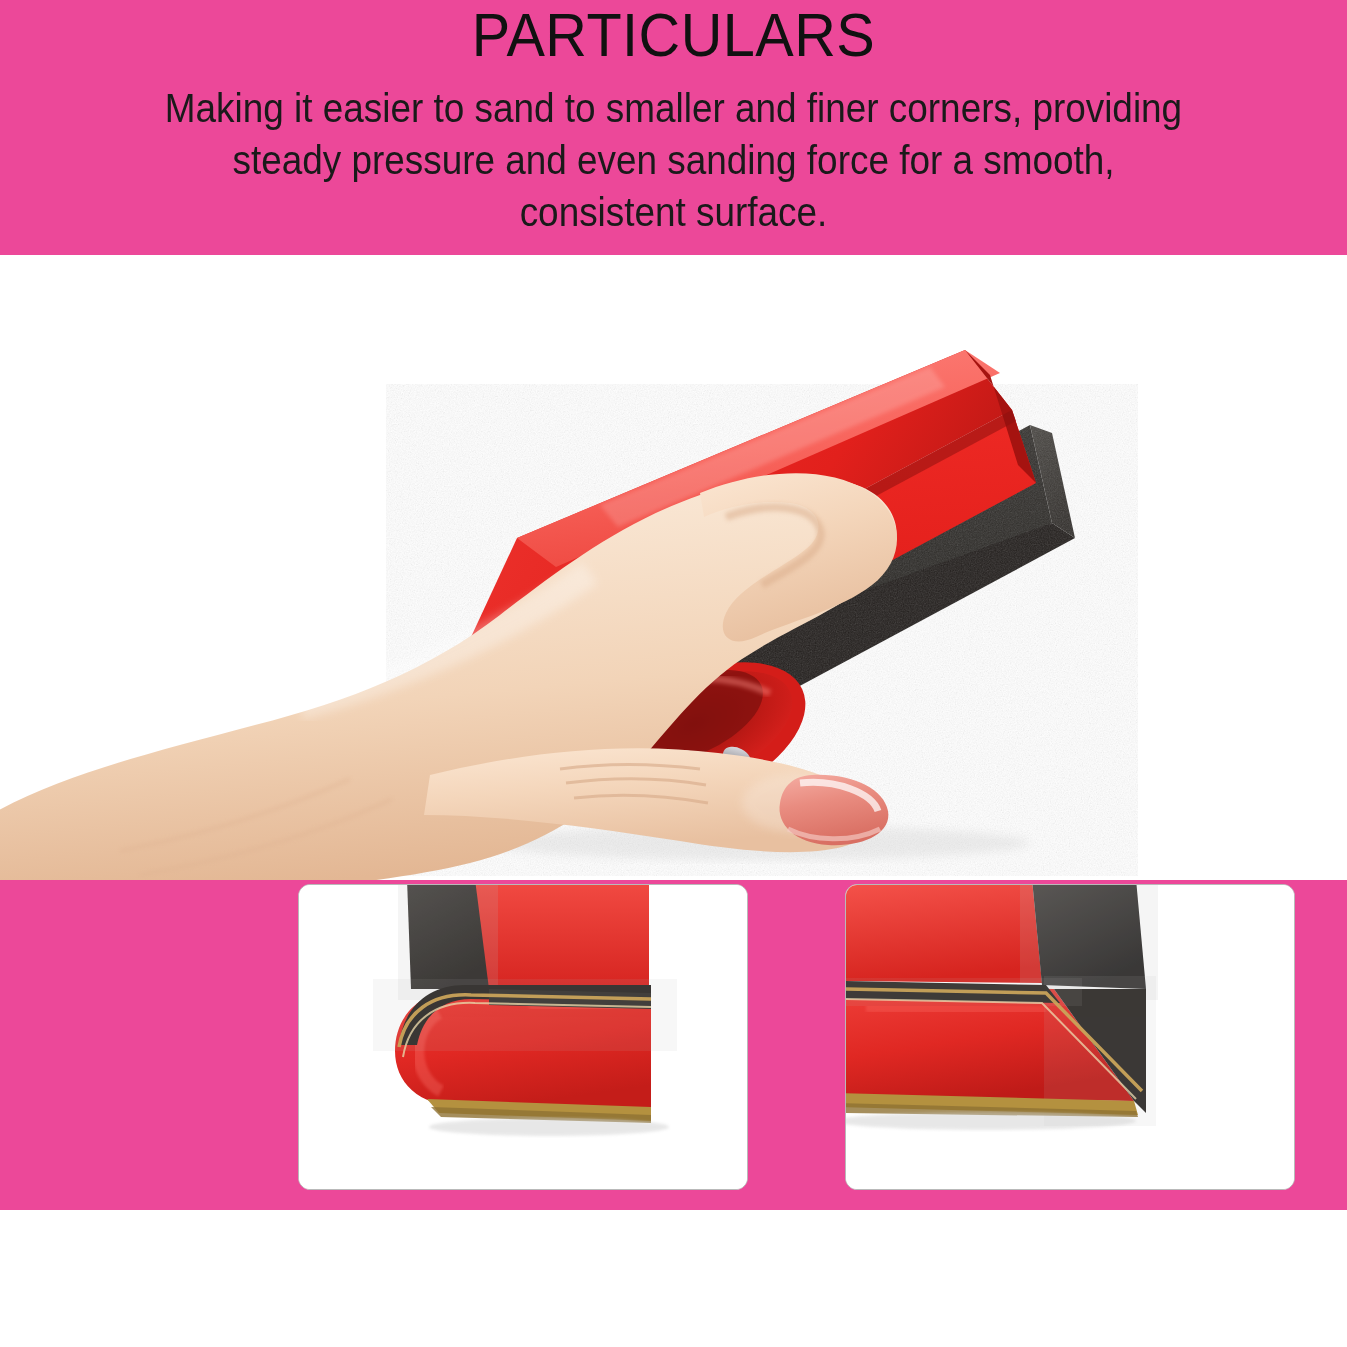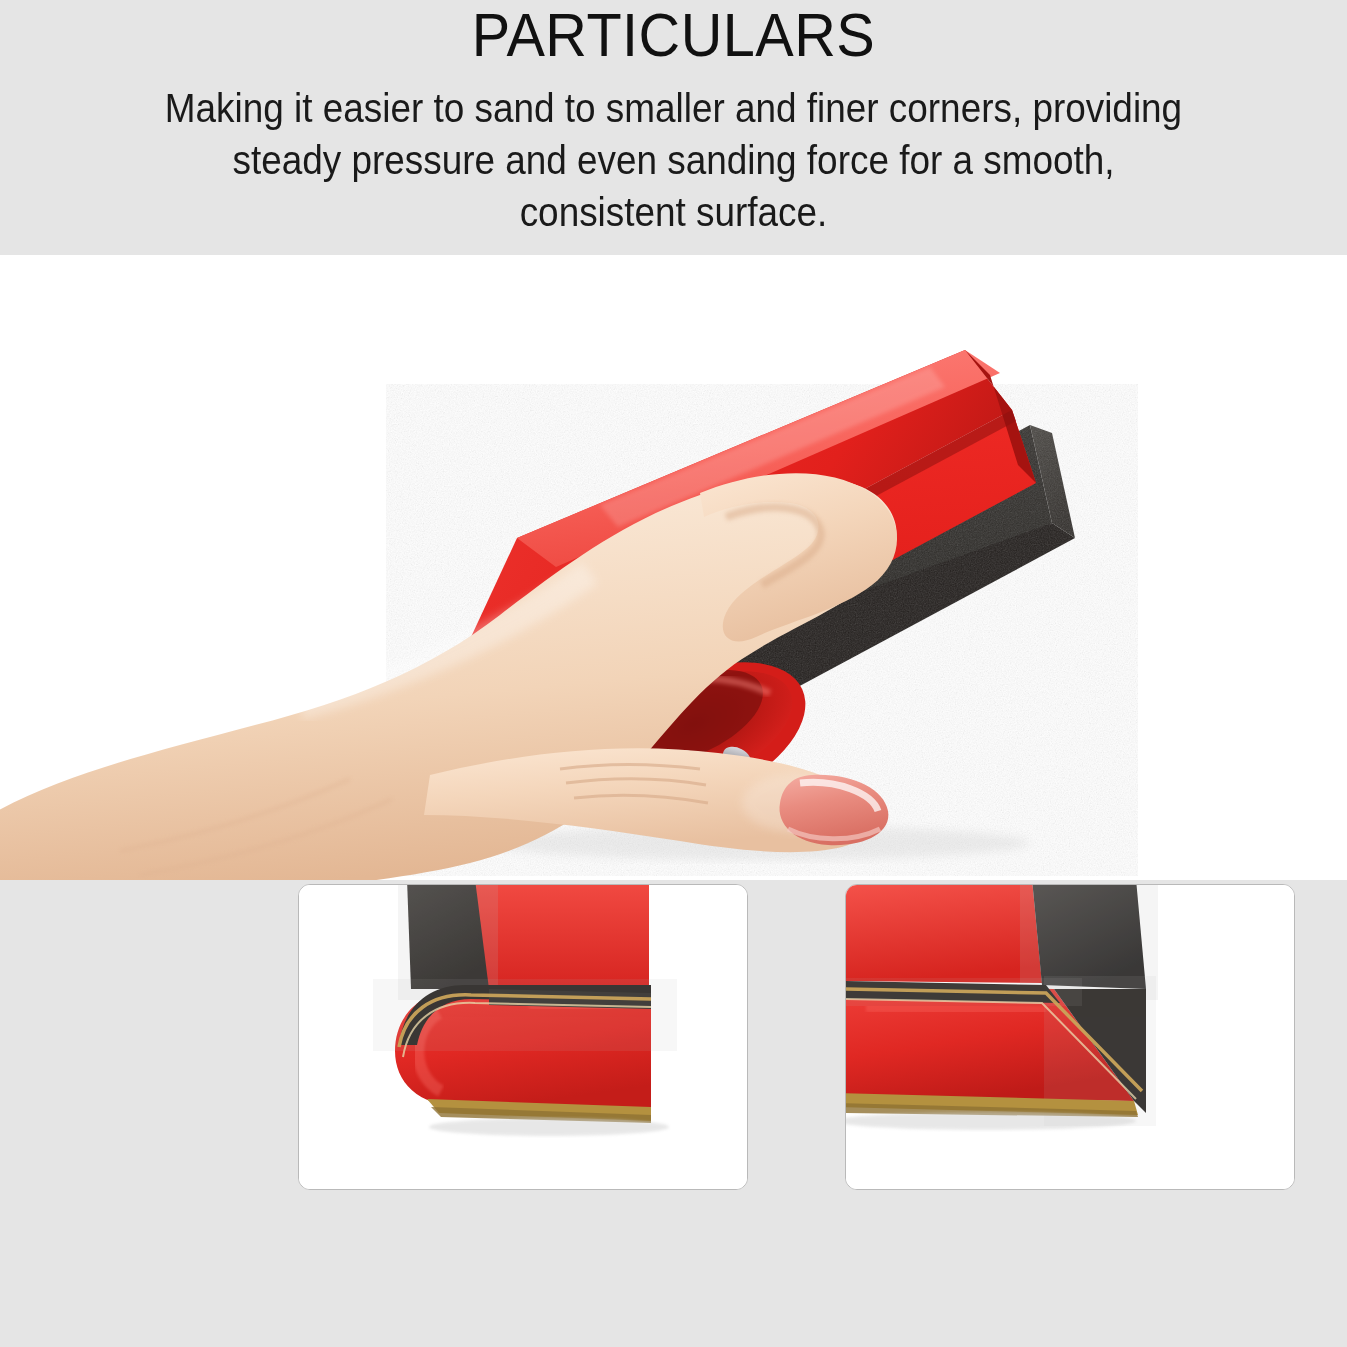--- a/index.html
+++ b/index.html
@@ -3,22 +3,22 @@
 <meta charset="utf-8">
 <style>
   html, body {
     margin: 0;
     padding: 0;
     background: #ffffff;
   }
   #page {
     position: relative;
     width: 1347px;
-    height: 1347px;
-    background: #e5e5e5;
+    height: 1210px;
+    background: #ec4899;
     overflow: hidden;
     font-family: "Liberation Sans", sans-serif;
   }
 
   
   .header {
     position: absolute;
     left: 0;
     top: 0;
     width: 1347px;

